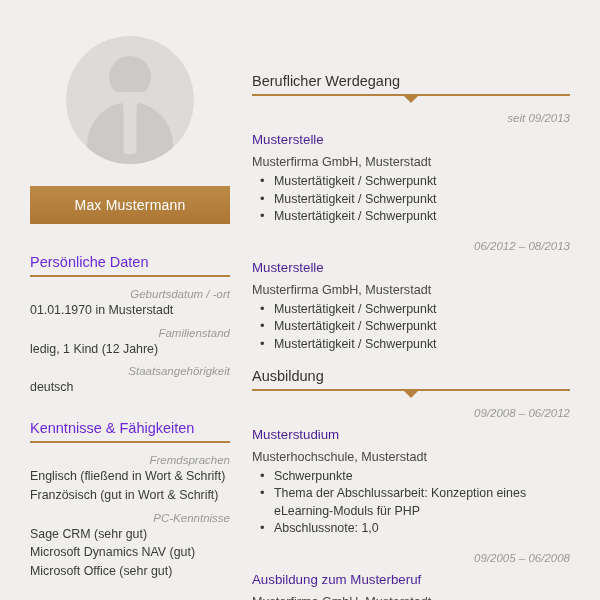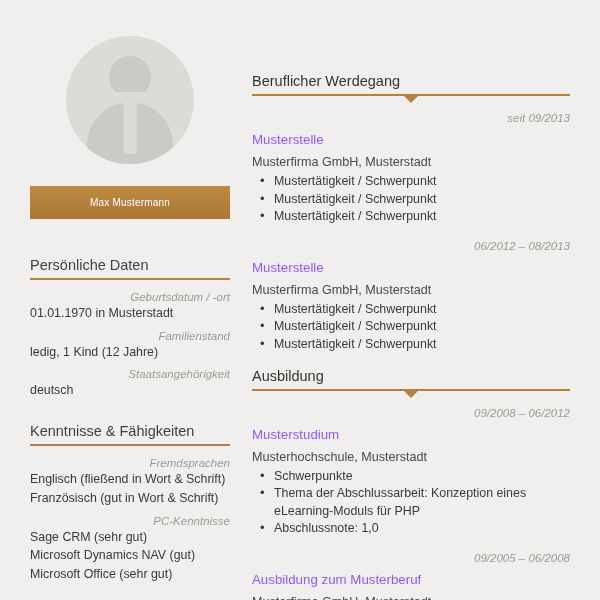--- a/index.html
+++ b/index.html
@@ -82,28 +82,28 @@
     width: 34px;
     height: 22px;
     background: #dcdbd8;
     clip-path: polygon(50% 100%, 0 0, 100% 0);
   }
   .name-band {
     background: #b5813f;
     background: linear-gradient(180deg,#bd8a46 0%, #ac7735 100%);
     color: #ffffff;
     text-align: center;
-    font-size: 10px;
+    font-size: 14px;
     padding: 11px 18px;
-    margin-bottom: 38px;
+    margin-bottom: 30px;
     letter-spacing: .2px;
   }
   .sec-title {
     font-size: 14.5px;
-    color: #404040;
+    color: #6d28d9;
     margin: 0 0 5px 0;
     font-weight: normal;
   }
   .rule {
     height: 2px;
     background: #b5813f;
     margin-bottom: 12px;
   }
   .left .rule { margin-bottom: 11px; }
   .sub-label {
@@ -146,21 +146,21 @@
   }
   .date {
     text-align: right;
     font-size: 11.5px;
     font-style: italic;
     color: #9b9a95;
     margin: 0 0 8px 0;
   }
   .job-title {
     font-size: 13.3px;
-    color: #8b5cf6;
+    color: #4c1d95;
     margin: 0 0 4px 0;
   }
   .job-org {
     font-size: 12.6px;
     color: #4a4946;
     margin: 8px 0 4px 0;
   }
   ul.bullets {
     margin: 0 0 14px 0;
     padding-left: 20px;

